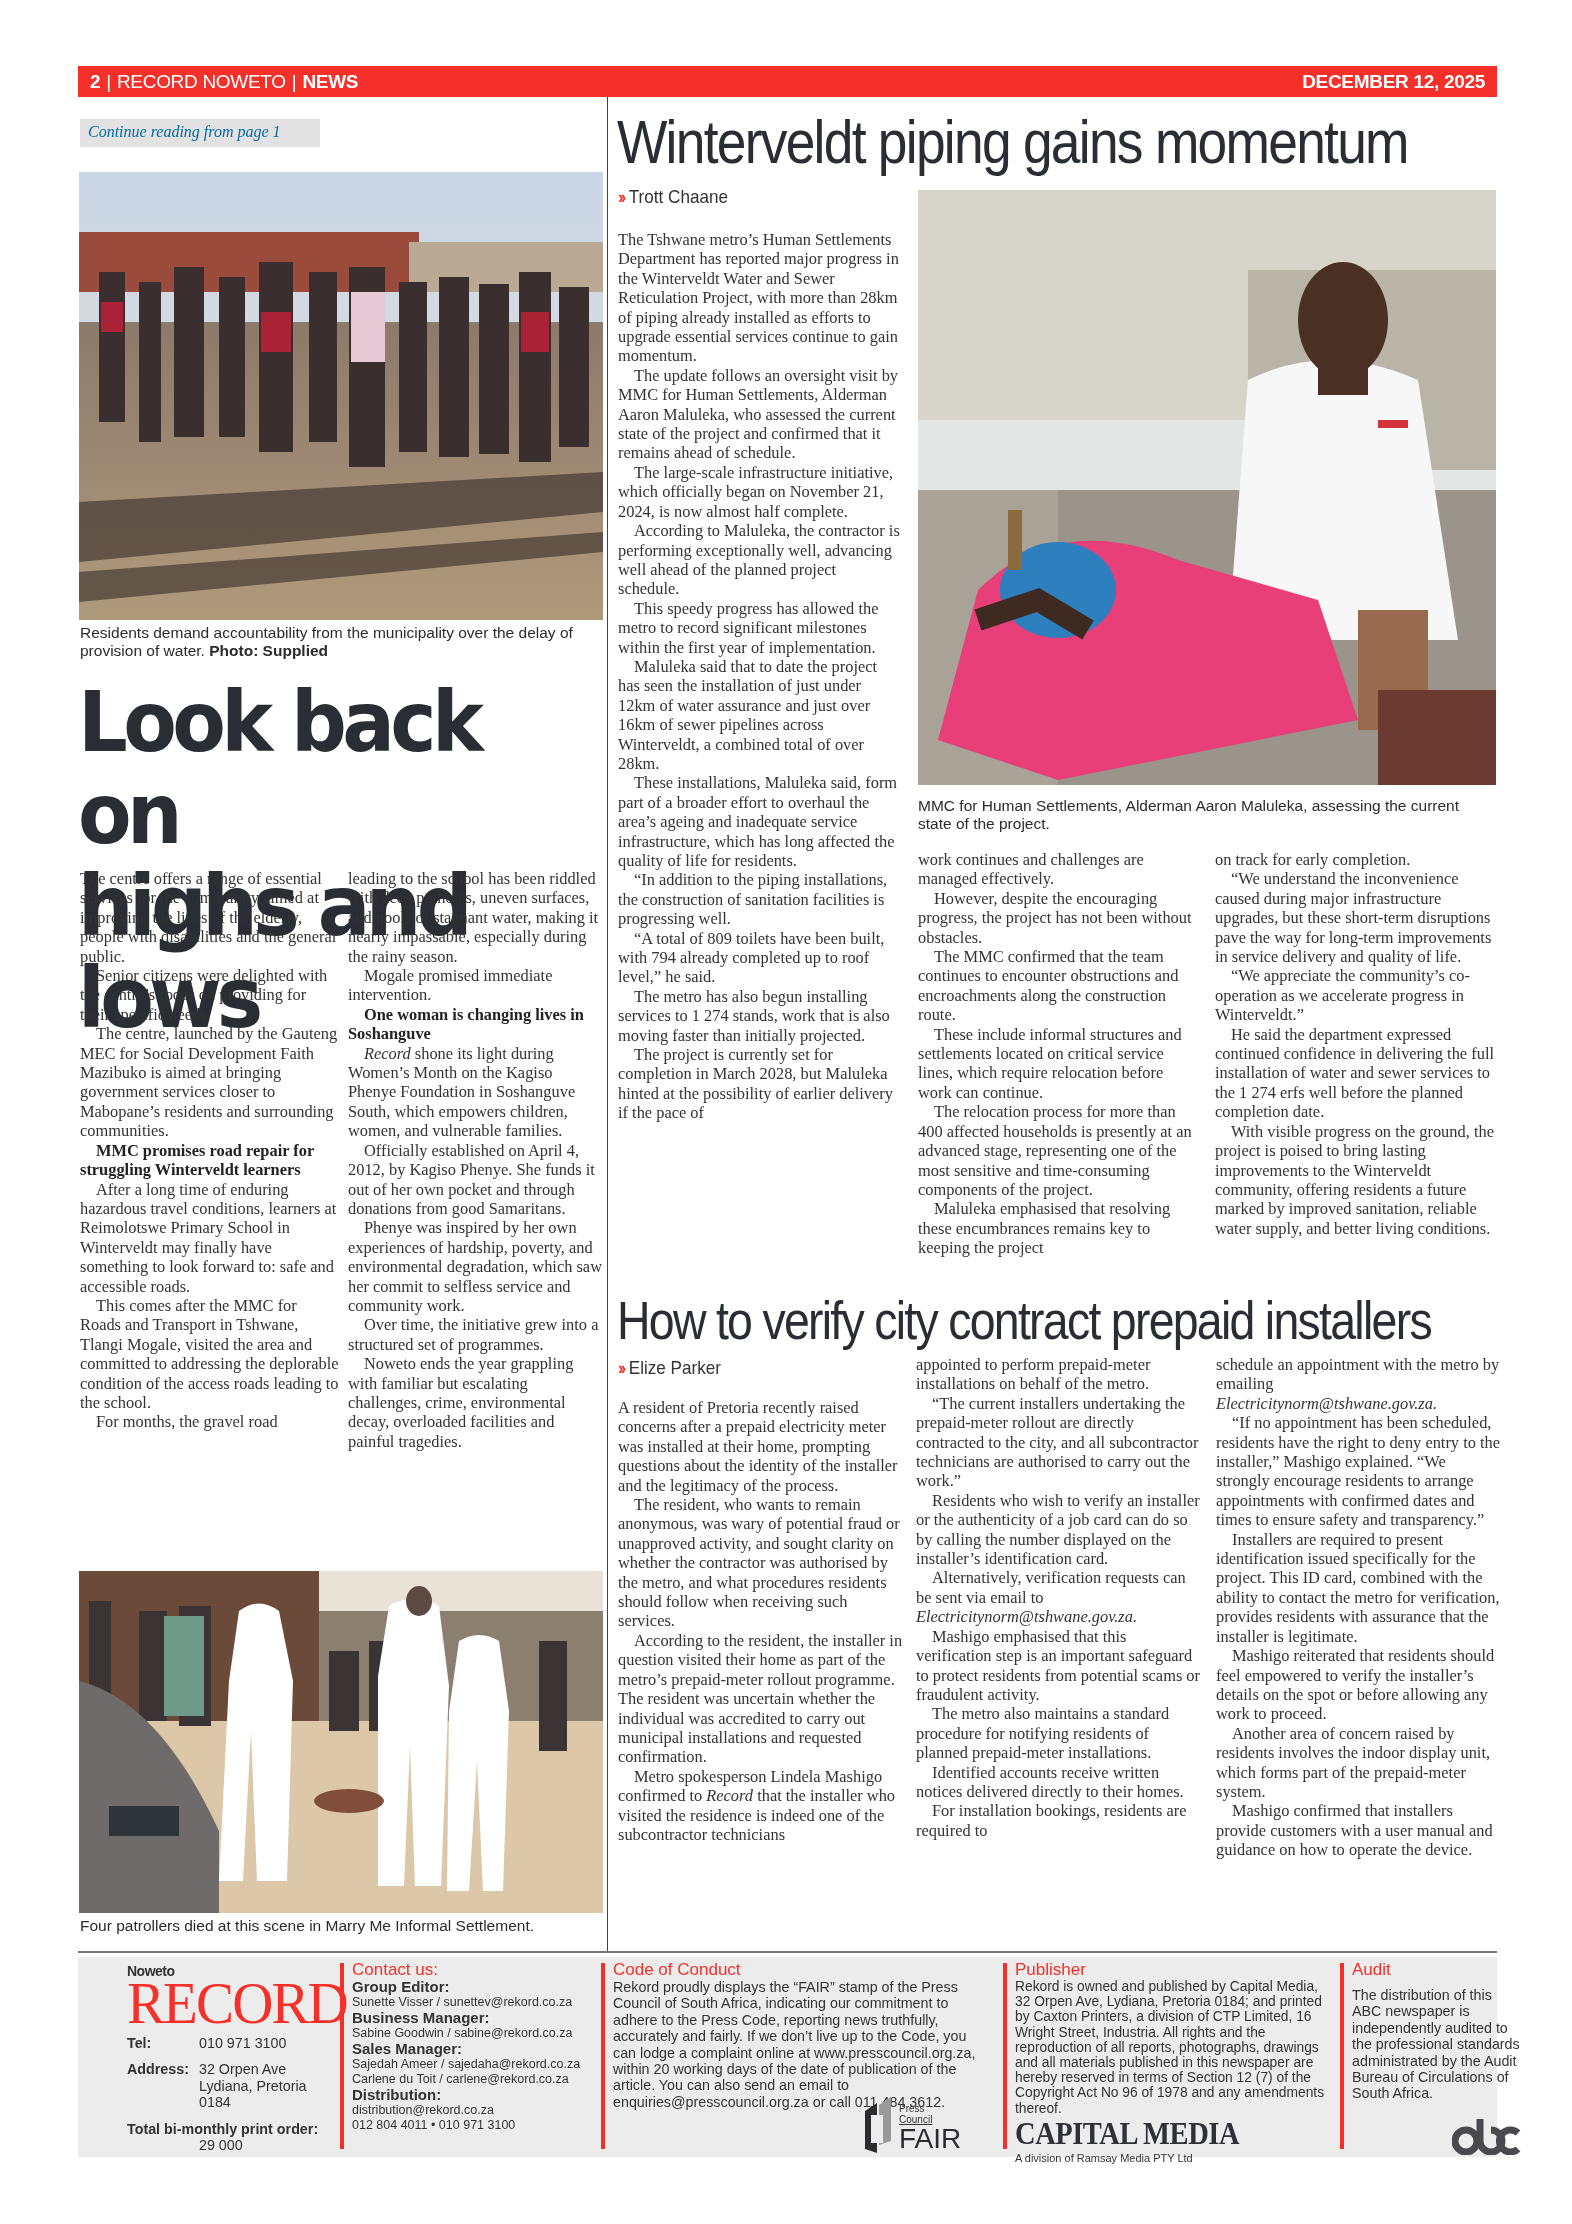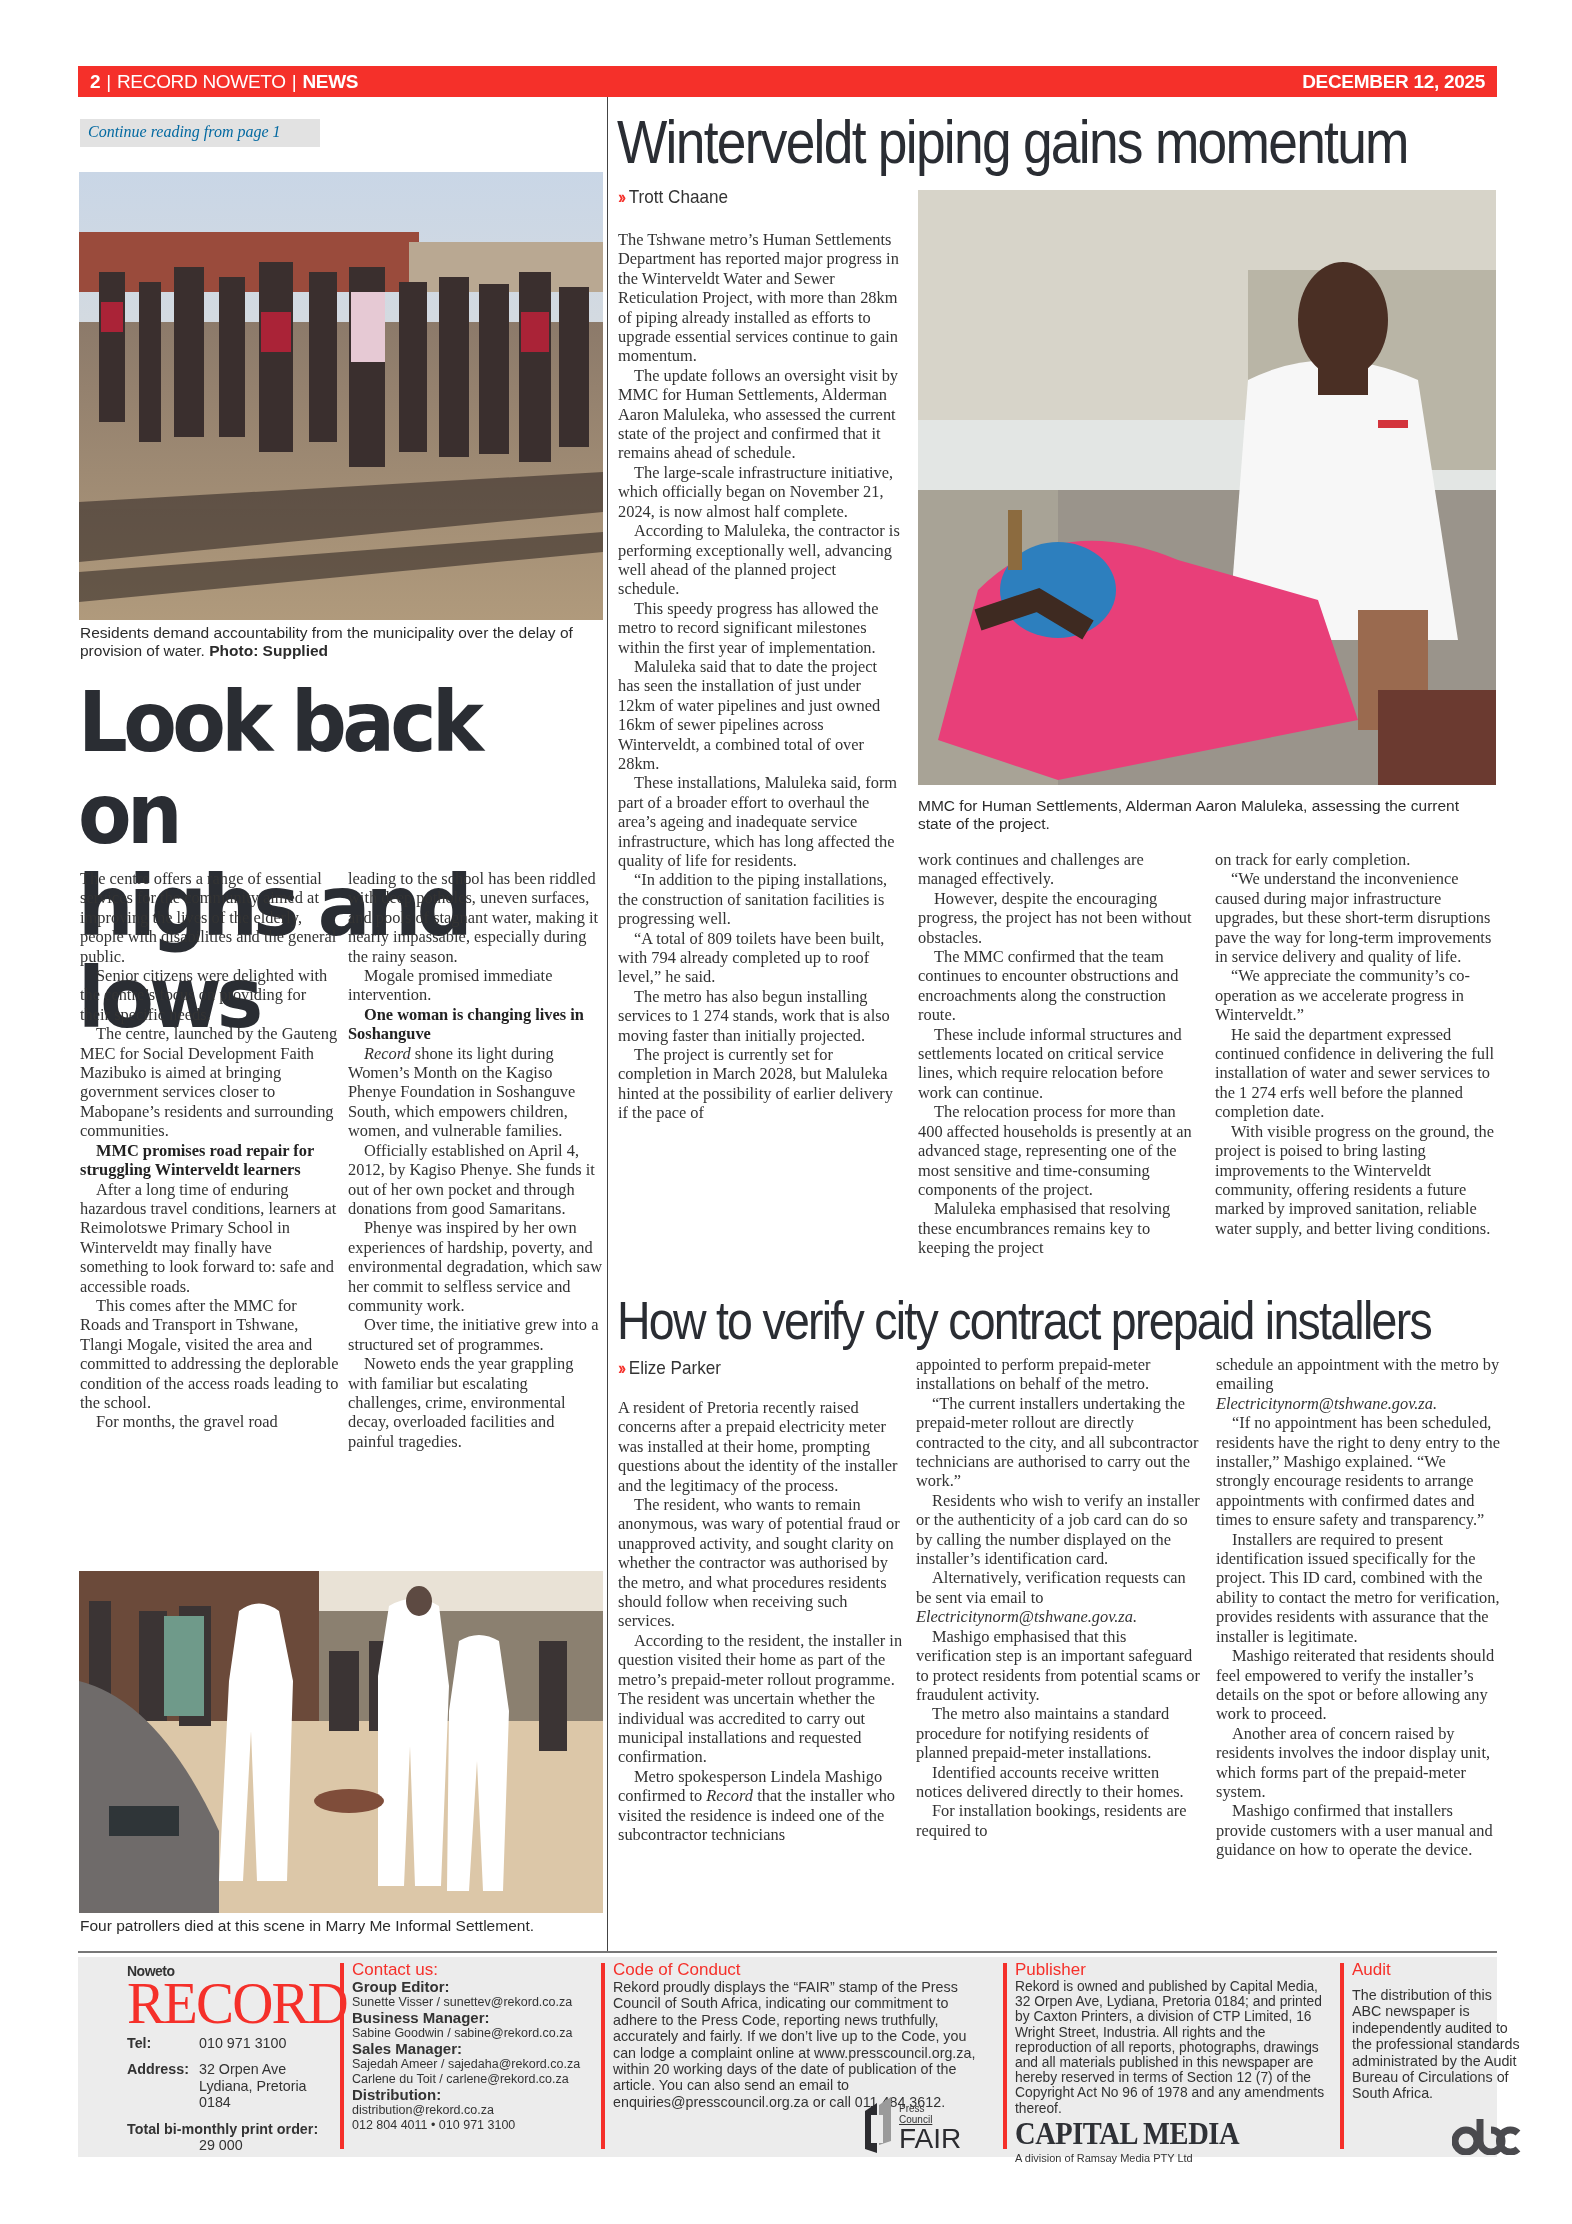--- a/index.html
+++ b/index.html
@@ -178,21 +178,21 @@
   <span class="chev">››</span>
   <span>Trott Chaane</span>
 </div>
 
 <div class="abs col" style="left:618px; top:230px; width:282px;">
     <p class="noind">The Tshwane metro’s Human Settlements Department has reported major progress in the Winterveldt Water and Sewer Reticulation Project, with more than 28km of piping already installed as efforts to upgrade essential services continue to gain momentum.</p>
     <p>The update follows an oversight visit by MMC for Human Settlements, Alderman Aaron Maluleka, who assessed the current state of the project and confirmed that it remains ahead of schedule.</p>
     <p>The large-scale infrastructure initiative, which officially began on November 21, 2024, is now almost half complete.</p>
     <p>According to Maluleka, the contractor is performing exceptionally well, advancing well ahead of the planned project schedule.</p>
     <p>This speedy progress has allowed the metro to record significant milestones within the first year of implementation.</p>
-    <p>Maluleka said that to date the project has seen the installation of just under 12km of water pipelines and just owned 16km of sewer pipelines across Winterveldt, a combined total of over 28km.</p>
+    <p>Maluleka said that to date the project has seen the installation of just under 12km of water assurance and just over 16km of sewer pipelines across Winterveldt, a combined total of over 28km.</p>
     <p>These installations, Maluleka said, form part of a broader effort to overhaul the area’s ageing and inadequate service infrastructure, which has long affected the quality of life for residents.</p>
     <p>“In addition to the piping installations, the construction of sanitation facilities is progressing well.</p>
     <p>“A total of 809 toilets have been built, with 794 already completed up to roof level,” he said.</p>
     <p>The metro has also begun installing services to 1 274 stands, work that is also moving faster than initially projected.</p>
     <p>The project is currently set for completion in March 2028, but Maluleka hinted at the possibility of earlier delivery if the pace of</p>
   </div>
 
 <div class="abs photo" style="left:918px; top:190px; width:578px; height:595px;">
   <svg viewBox="0 0 578 595" preserveAspectRatio="none">
     <rect width="578" height="595" fill="#e3e6e4"></rect>

